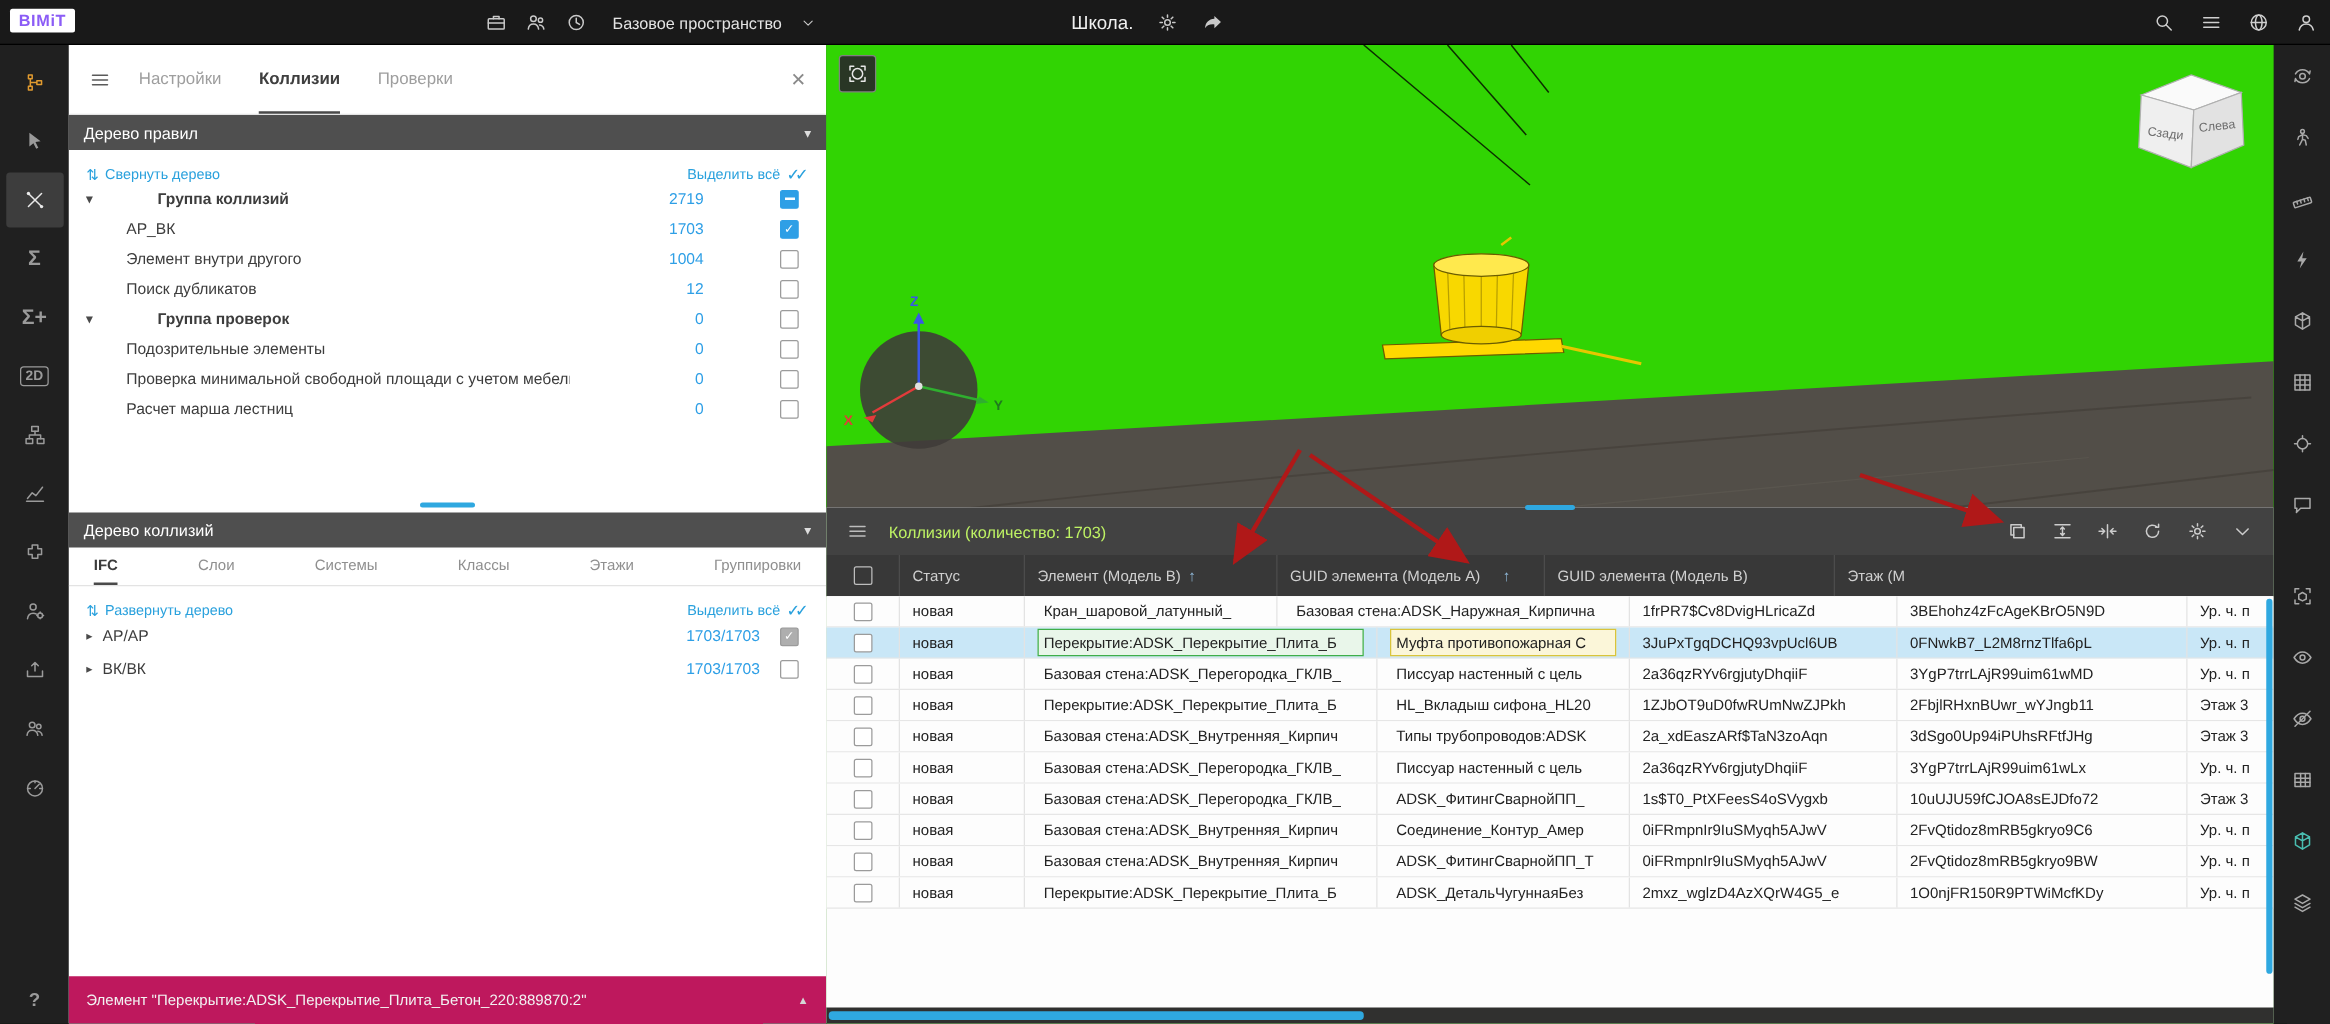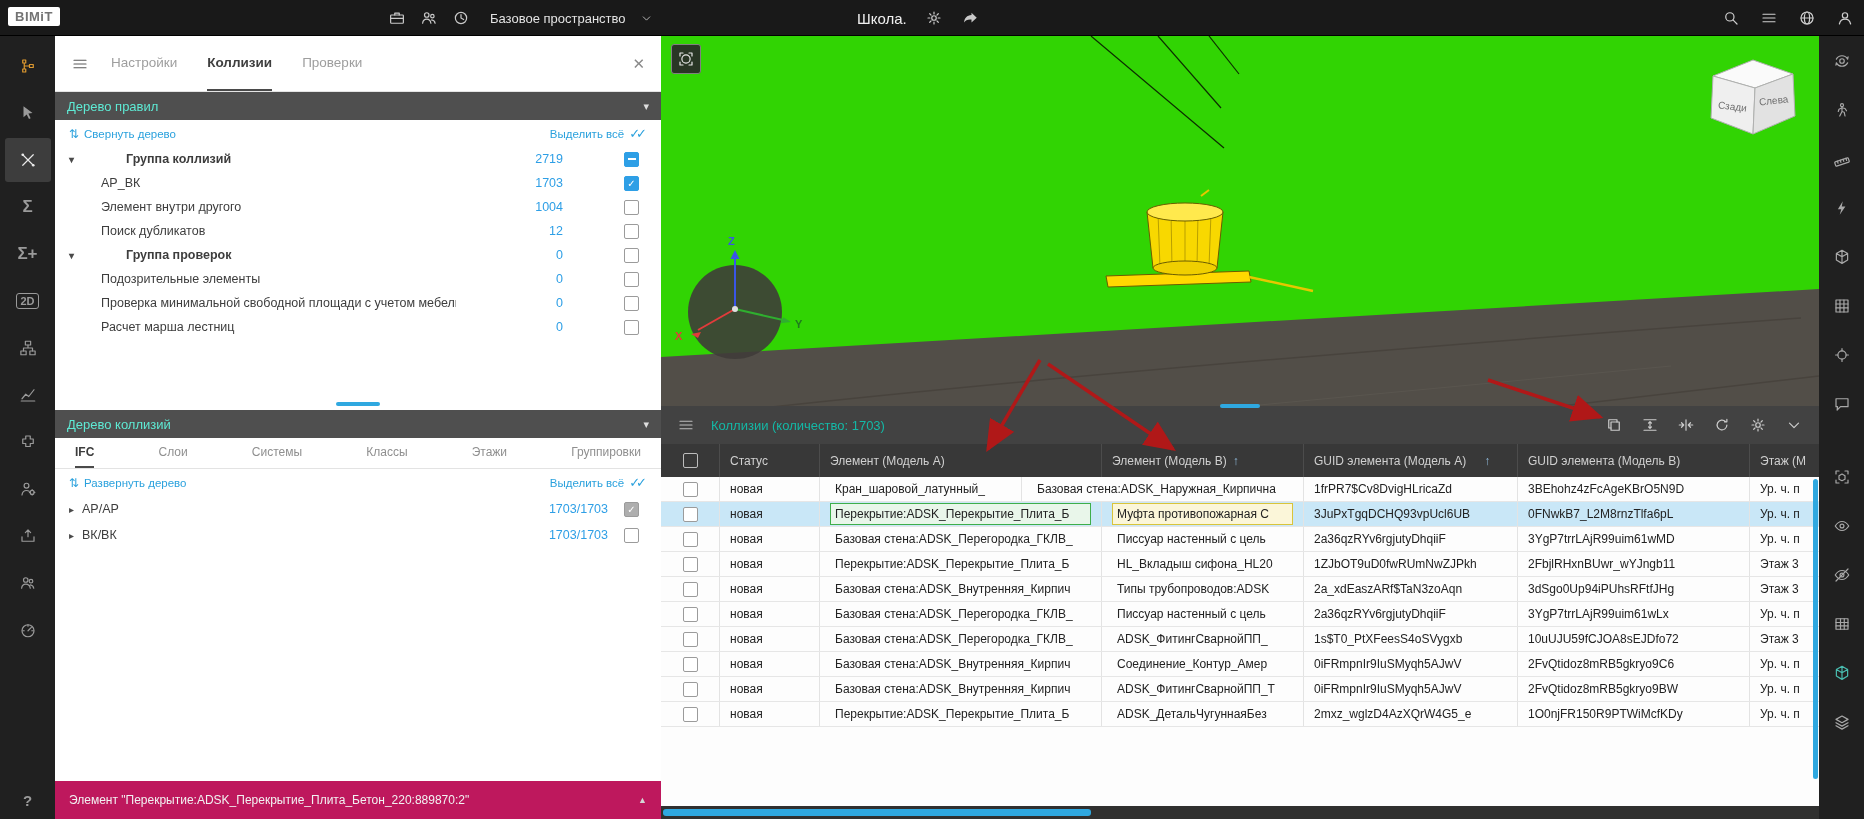--- a/index.html
+++ b/index.html
@@ -2,21 +2,21 @@
 <html><head>
 <meta charset="utf-8">
 <style>
   * { margin:0; padding:0; box-sizing:border-box; }
   html,body { background:#111; }
   body { font-family:"Liberation Sans", sans-serif; }
   .root { position:relative; width:1864px; height:819px; background:#1c1c1c; overflow:hidden; }
 
   
   .topbar { position:absolute; left:0; top:0; width:100%; height:36px; background:#191919; border-bottom:1px solid #000; }
-  .logo { position:absolute; left:8px; top:7px; background:#fff; color:#737373; font-weight:bold; font-size:13px; padding:2px 7px; border-radius:2px; letter-spacing:.5px; }
+  .logo { position:absolute; left:8px; top:7px; background:#fff; color:#8b5cf6; font-weight:bold; font-size:13px; padding:2px 7px; border-radius:2px; letter-spacing:.5px; }
   .ws-group { position:absolute; left:388px; top:0; height:36px; display:flex; align-items:center; gap:14px; color:#c9c9c9; }
   .ws-label { color:#e3e3e3; font-size:13px; margin-left:6px; }
   .title-group { position:absolute; left:857px; top:0; height:36px; display:flex; align-items:center; gap:18px; color:#c9c9c9; }
   .proj-title { color:#f0f0f0; font-size:15px; }
   .tb-right { position:absolute; right:10px; top:0; height:36px; display:flex; align-items:center; gap:20px; color:#cfcfcf; }
   .tb-btn { display:flex; align-items:center; justify-content:center; cursor:pointer; }
   .svgi { width:18px; height:18px; stroke:currentColor; fill:none; stroke-width:1.6; stroke-linecap:round; stroke-linejoin:round; display:block; }
   .svgi.small { width:13px; height:13px; }
 
   
@@ -31,25 +31,25 @@
   
   .left-panel { position:absolute; left:55px; top:36px; width:606px; height:783px; background:#fff; overflow:hidden; }
   .lp-tabs { height:56px; display:flex; align-items:center; padding:0 16px; border-bottom:1px solid #e4e4e4; position:relative; }
   .lp-burger { color:#5a5a5a; margin-right:22px; cursor:pointer; }
   .lp-tabset { display:flex; height:100%; align-items:stretch; }
   .lp-tab { color:#9e9e9e; font-size:13.5px; margin-right:30px; display:flex; align-items:center; border-bottom:2px solid transparent; cursor:pointer; }
   .lp-tab[data-v="1"] { color:#3f3f3f; border-bottom-color:#4a4a4a; font-weight:bold; }
   .lp-close { position:absolute; right:16px; color:#8a8a8a; font-size:15px; cursor:pointer; }
   .lp-close::before { content:"✕"; }
 
-  .sect-head { height:28px; background:#4f4f4f; color:#5eead4; display:flex; align-items:center; justify-content:space-between; padding:0 12px; font-size:13px; cursor:pointer; }
+  .sect-head { height:28px; background:#4f4f4f; color:#ffffff; display:flex; align-items:center; justify-content:space-between; padding:0 12px; font-size:13px; cursor:pointer; }
   .chev { color:#dedede; font-size:11px; }
   .chev::before { content:"▾"; }
 
-  .tree-controls { height:27px; display:flex; align-items:center; justify-content:space-between; padding:0 14px 0 14px; }
+  .tree-controls { height:27px; display:flex; align-items:flex-end; justify-content:space-between; padding:0 14px 0 14px; }
   .link { color:#2aa1dd; font-size:11.5px; display:flex; align-items:center; gap:5px; cursor:pointer; }
   .tico::before { content:"⇅"; font-size:12px; }
   .dcheck::before { content:"✓✓"; letter-spacing:-4px; font-size:13px; padding-right:4px; }
 
   .rrow, .crow { display:flex; align-items:center; padding-right:22px; color:#3d3d3d; font-size:12.5px; cursor:pointer; }
   .rrow { height:24px;gap:45px; }
   .crow { height:26px; padding-left:14px; }
   .rrow[data-v="0"] { padding-left:14px; font-weight:bold; }
   .rrow[data-v="1"] { padding-left:46px; }
   .arrow { margin-right:7px; font-size:10px; color:#4a4a4a; }
@@ -82,21 +82,21 @@
 
   
   .viewport { position:absolute; left:661px; top:36px; width:1158px; height:783px; overflow:hidden; background:#31d403; }
   .scene-svg { position:absolute; left:0; top:0; }
   .capture-btn { position:absolute; left:10px; top:8px; width:30px; height:30px; background:rgba(40,40,40,.92); border:1px solid #808080; border-radius:3px; display:flex; align-items:center; justify-content:center; color:#e8e8e8; cursor:pointer; }
   .navcube { position:absolute; left:1040px; top:14px; cursor:pointer; }
 
   
   .bottom-panel { position:absolute; left:0; bottom:0; width:1158px; height:413px; background:#fff; }
   .bp-handle { position:absolute; left:50%; top:-2px; transform:translateX(-50%); width:40px; height:4px; background:#2fa8e0; border-radius:2px; cursor:row-resize; }
-  .bp-header { height:38px; background:#424242; display:flex; align-items:center; padding:0 16px; color:#14b8a6; }
+  .bp-header { height:38px; background:#424242; display:flex; align-items:center; padding:0 16px; color:#bef264; }
   .bp-burger { color:#bdbdbd; margin-right:16px; cursor:pointer; }
   .bp-title { font-size:13px; }
   .bp-tools { margin-left:auto; display:flex; align-items:center; gap:18px; color:#cccccc; }
   .bp-thead { height:33px; background:#383838; display:flex; align-items:stretch; color:#d0d0d0; font-size:12px; }
   .th { display:flex; align-items:center; padding:0 10px; border-left:1px solid #4c4c4c; white-space:nowrap; overflow:hidden; cursor:pointer; }
   .th:first-child { border-left:none; }
   .sort-icon { color:#8fb8d8; margin-left:6px; font-size:12px; }
   .c-cb { width:58px; justify-content:center; display:flex; align-items:center; }
   .c-status { width:100px;text-align:right; }
   .c-a { width:282px; }
@@ -541,23 +541,20 @@
         </div>
       </div>
 
       <div class="bp-thead">
         <div class="th c-cb">
             <span class="cb hdr"></span>
           </div>
         <div class="th c-status">
             <span>Статус</span>
           </div>
-        <div class="th c-a">
-            <span>Элемент (Модель A)</span>
-          </div>
         <div class="th c-b">
             <span>Элемент (Модель B)</span>
             <span class="sort-icon">↑</span>
           </div>
         <div class="th c-ga">
             <span>GUID элемента (Модель A)</span>
             <span class="sort-icon">↑</span>
           </div>
         <div class="th c-gb">
             <span>GUID элемента (Модель B)</span>

